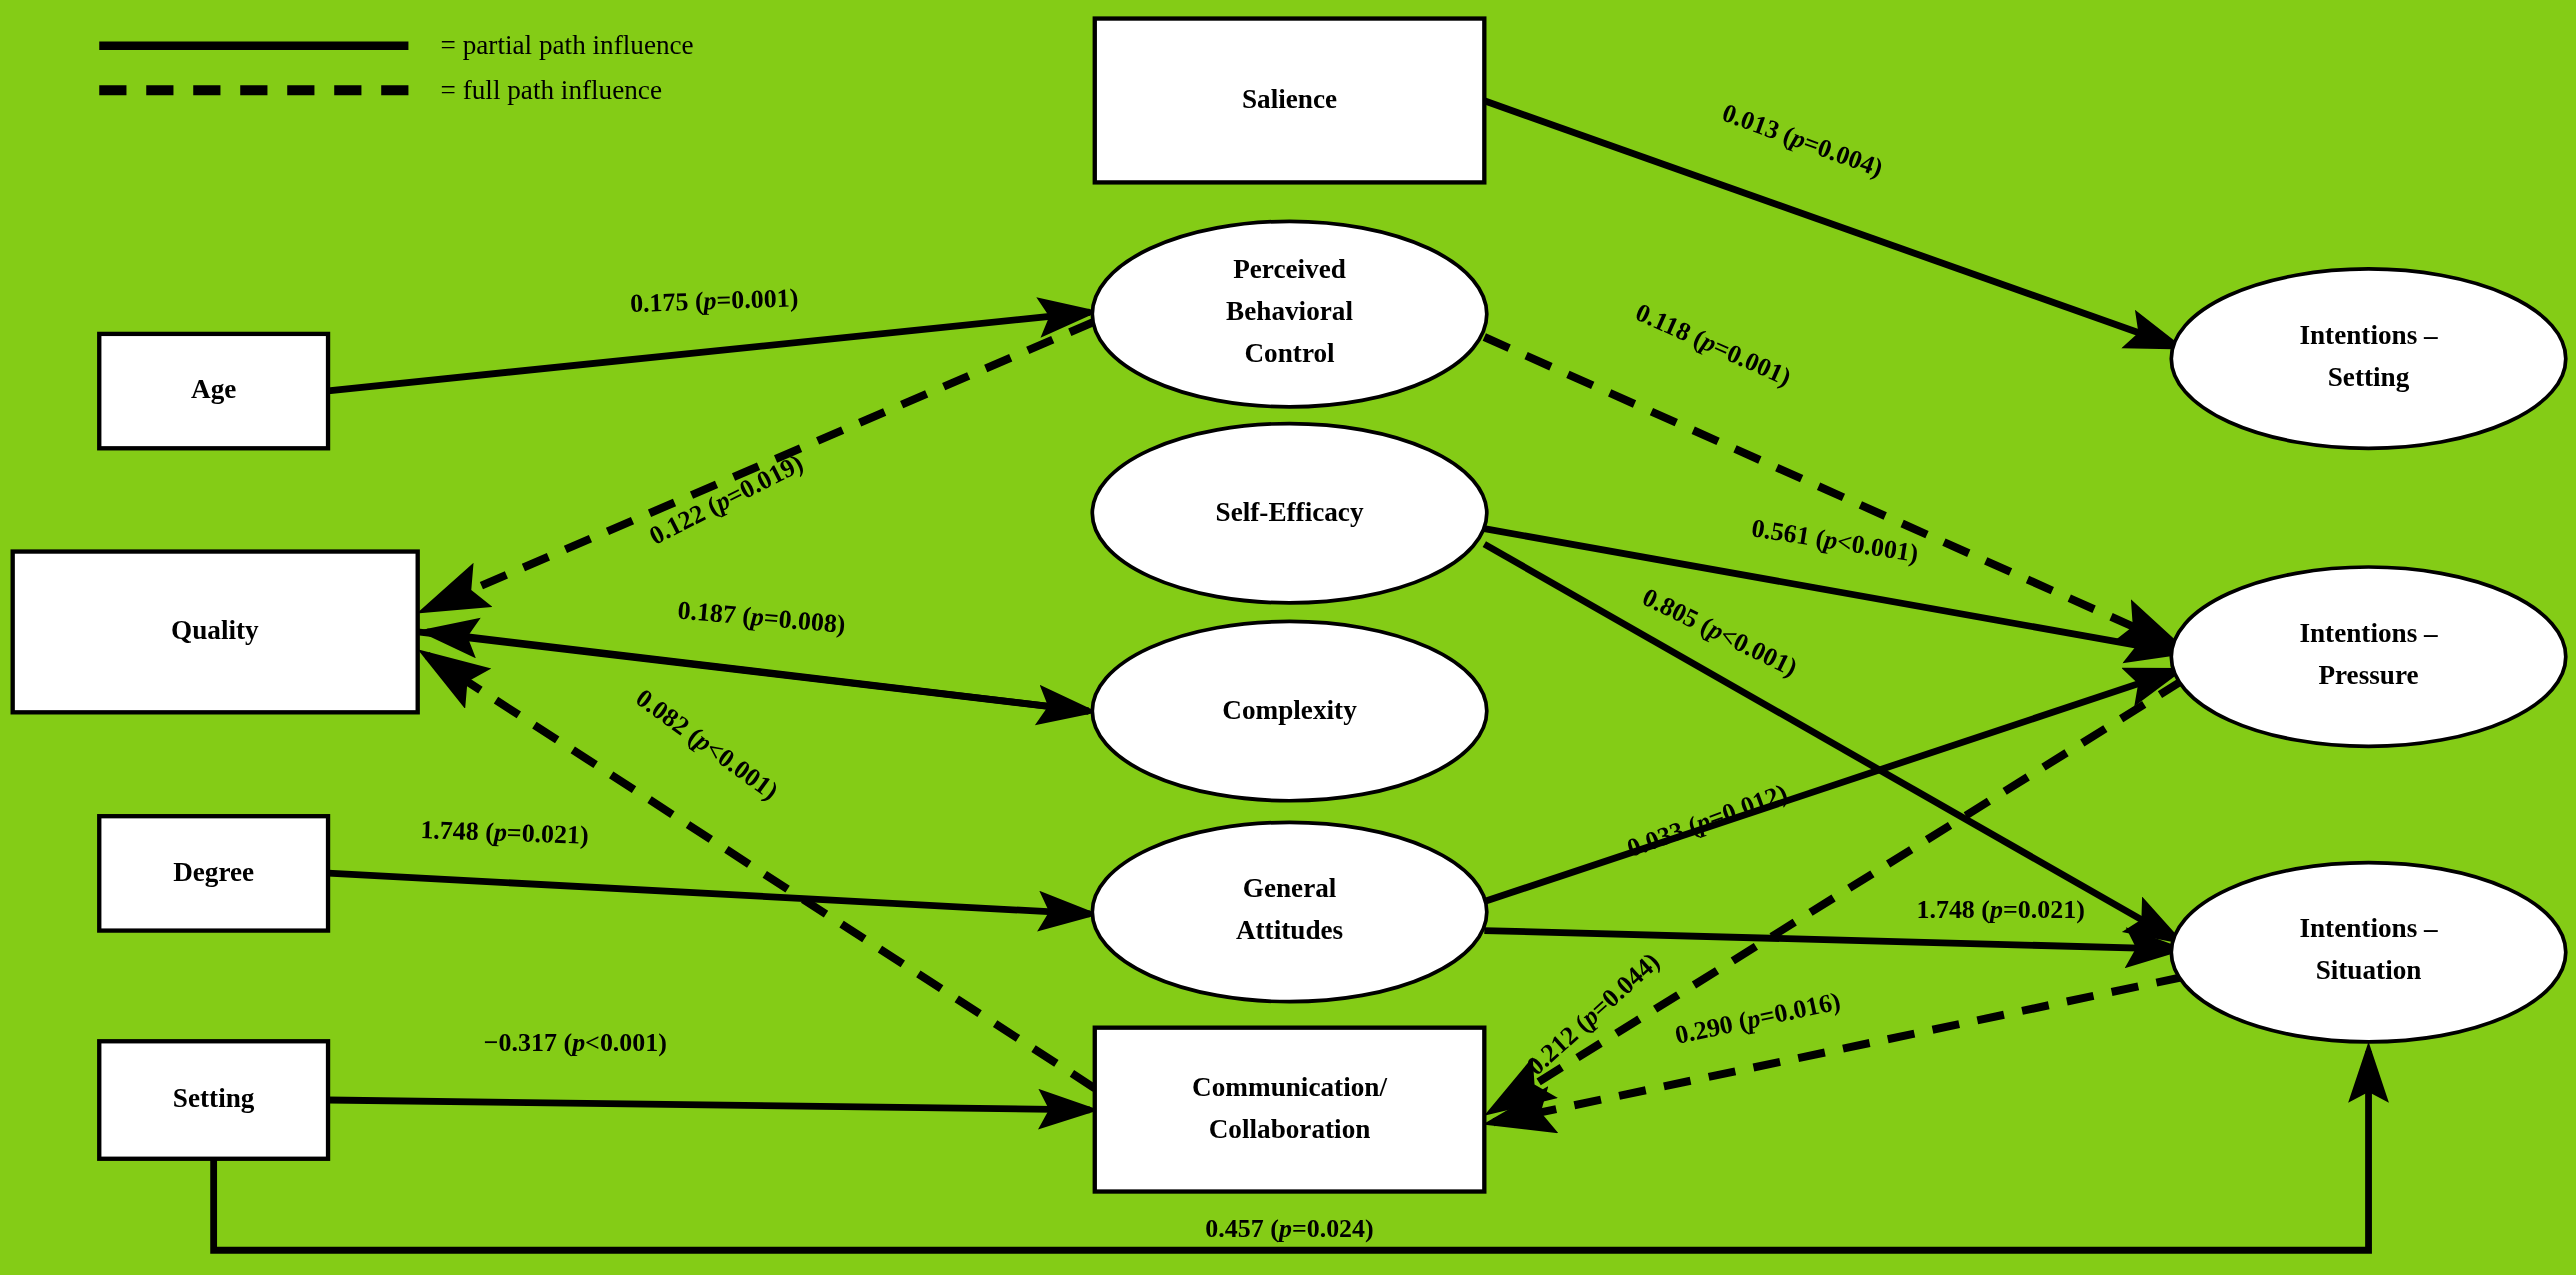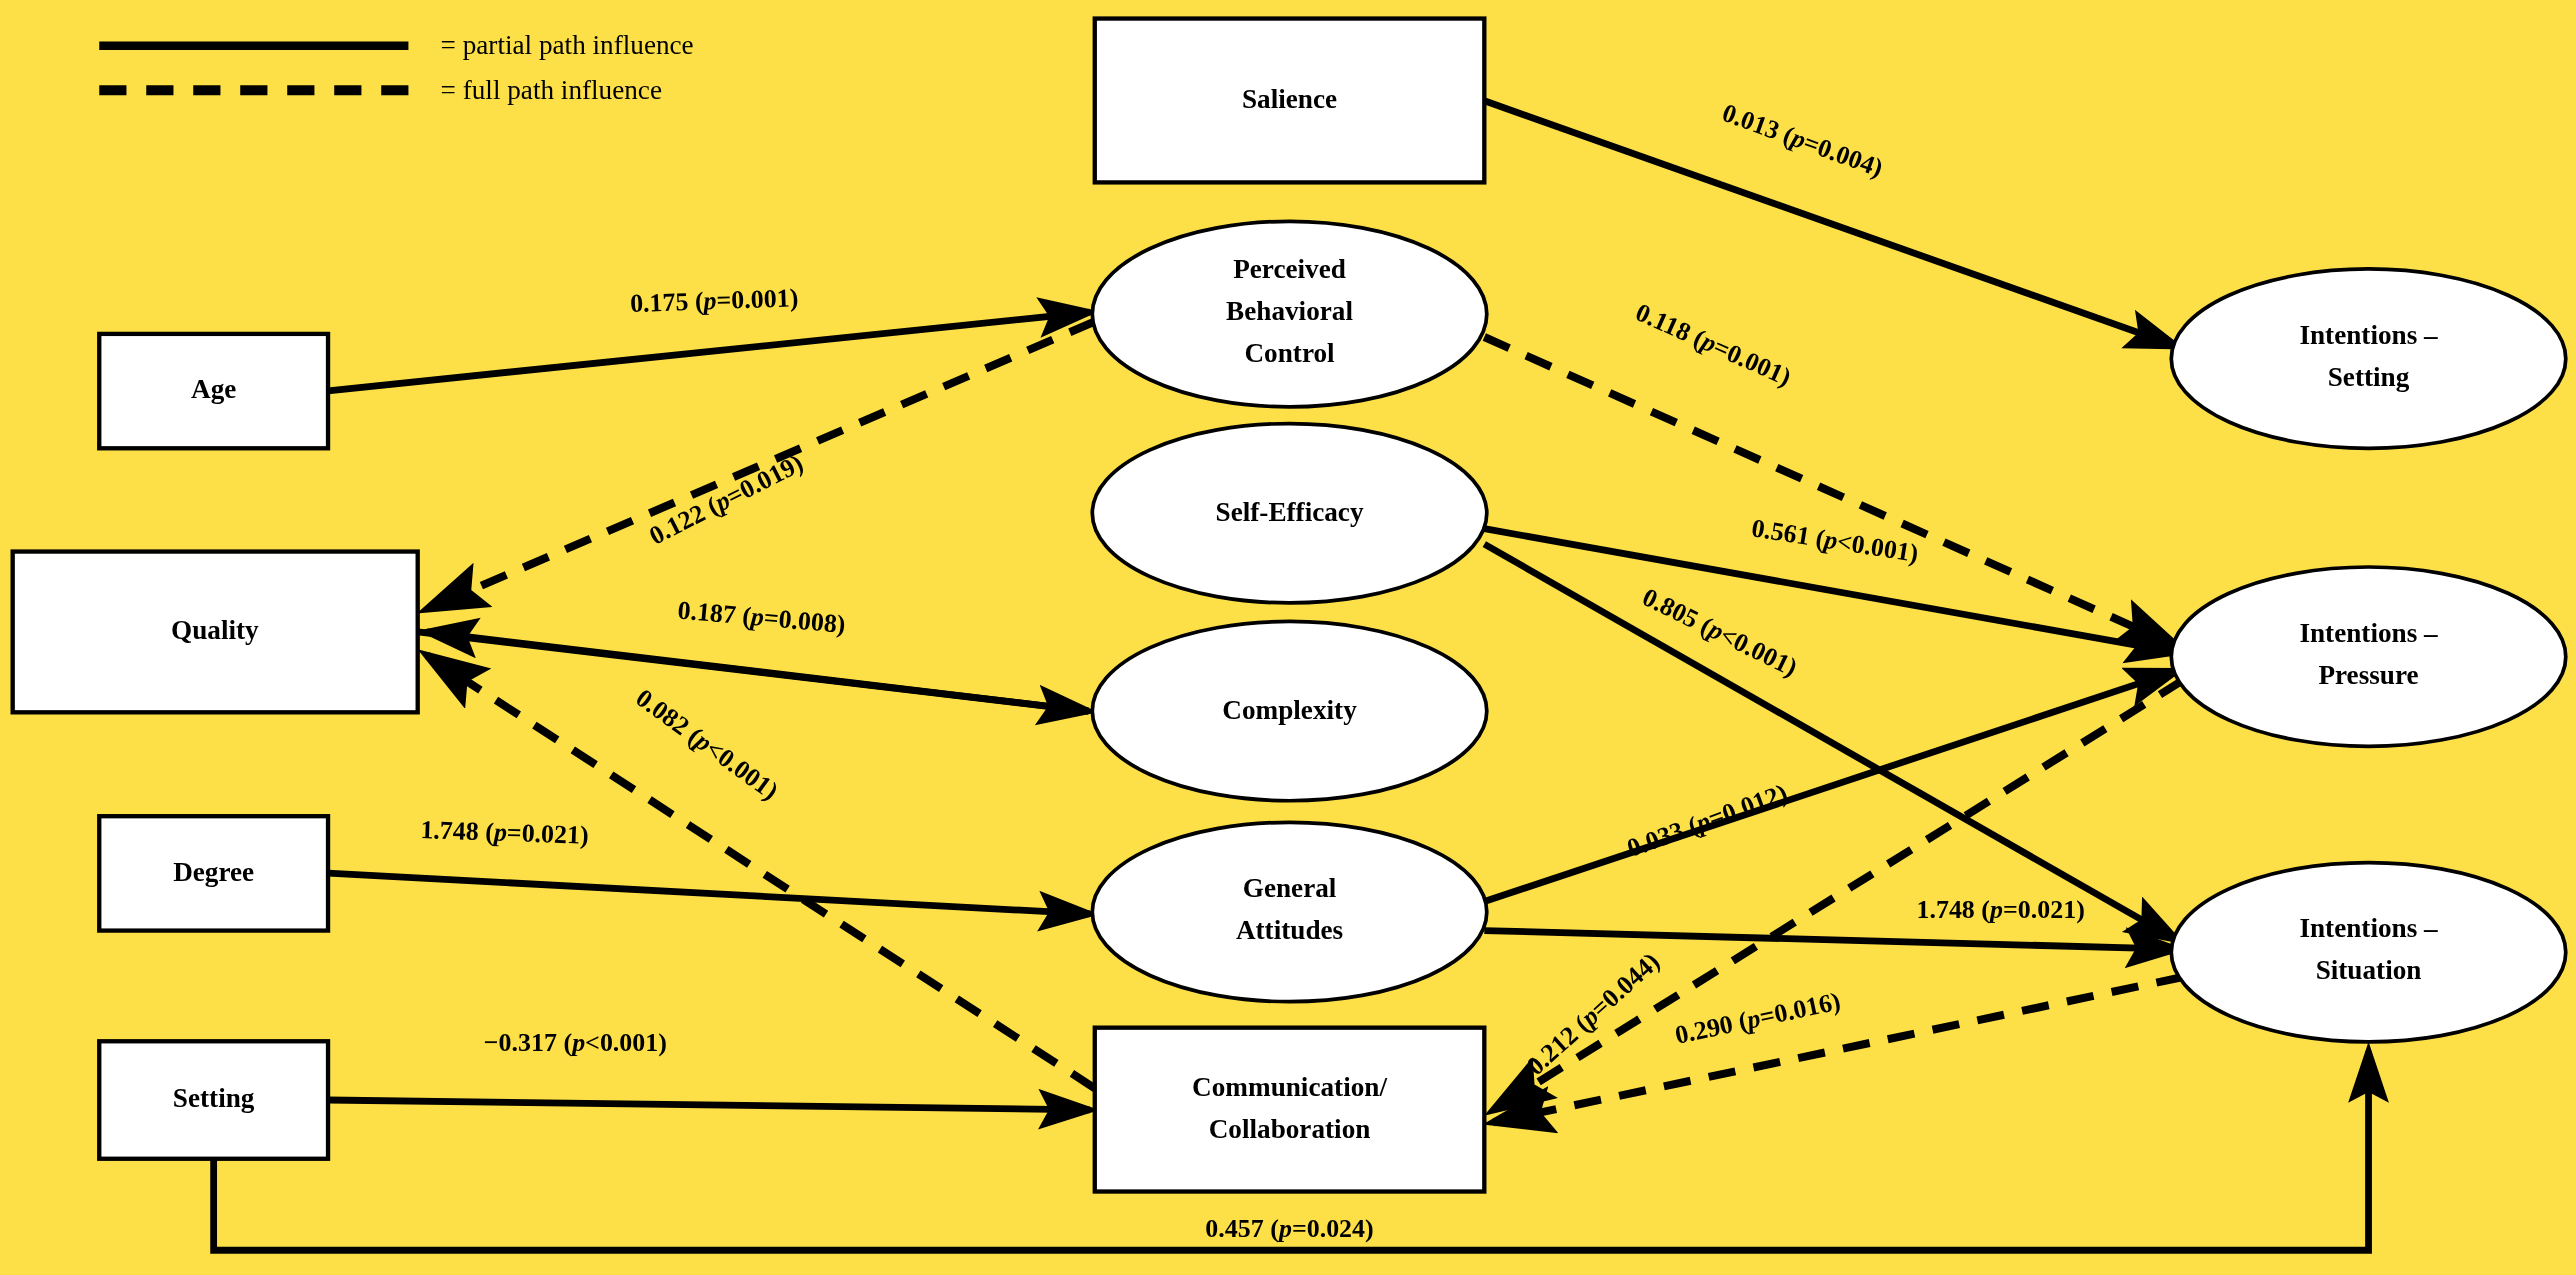--- a/index.html
+++ b/index.html
@@ -1,17 +1,17 @@
 <!DOCTYPE html>
 <html style="font-size:10px"><head>
 <meta charset="utf-8">
 <style>
   html,body{margin:0;padding:0;background:#ffffff;}
   body{font-family:"Liberation Serif",serif;}
-  #stage{position:relative;width:2576px;height:1275px;background:#fde047;overflow:hidden;}
+  #stage{position:relative;width:2576px;height:1275px;background:#84cc16;overflow:hidden;}
   svg{position:absolute;top:0;left:0;width:2576px;height:1275px;}
   .node-label{
     font-family:"Liberation Serif",serif;
     font-weight:bold;
     font-size:44px;
     fill:#000;
     text-anchor:middle;
     dominant-baseline:middle;
   }
   .edge-label{

